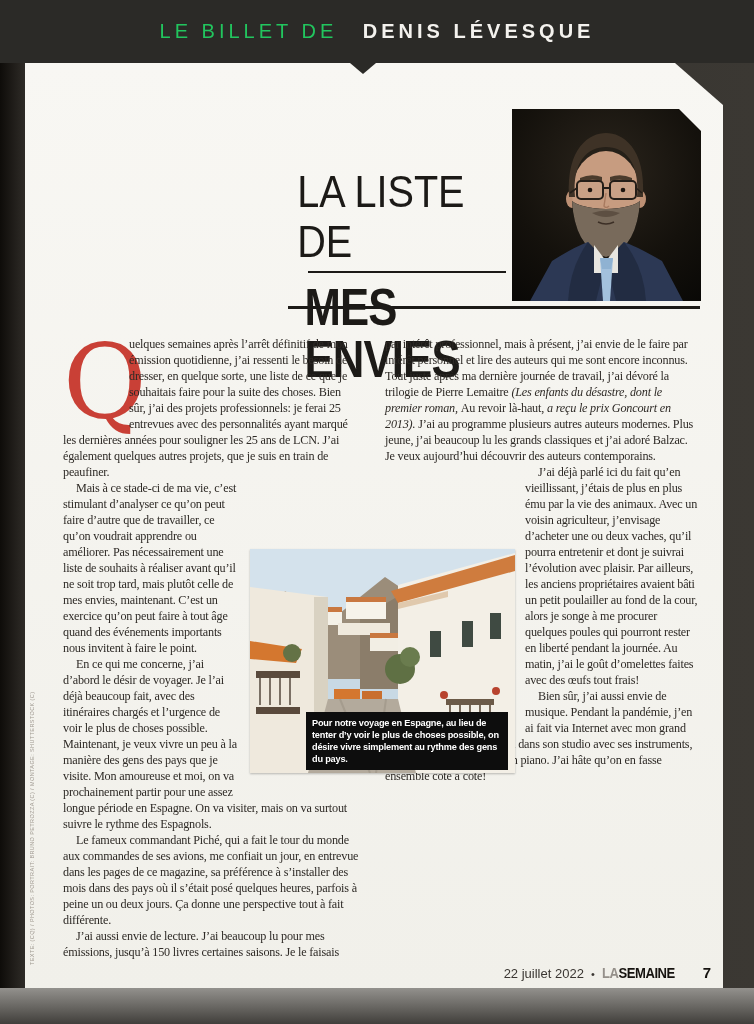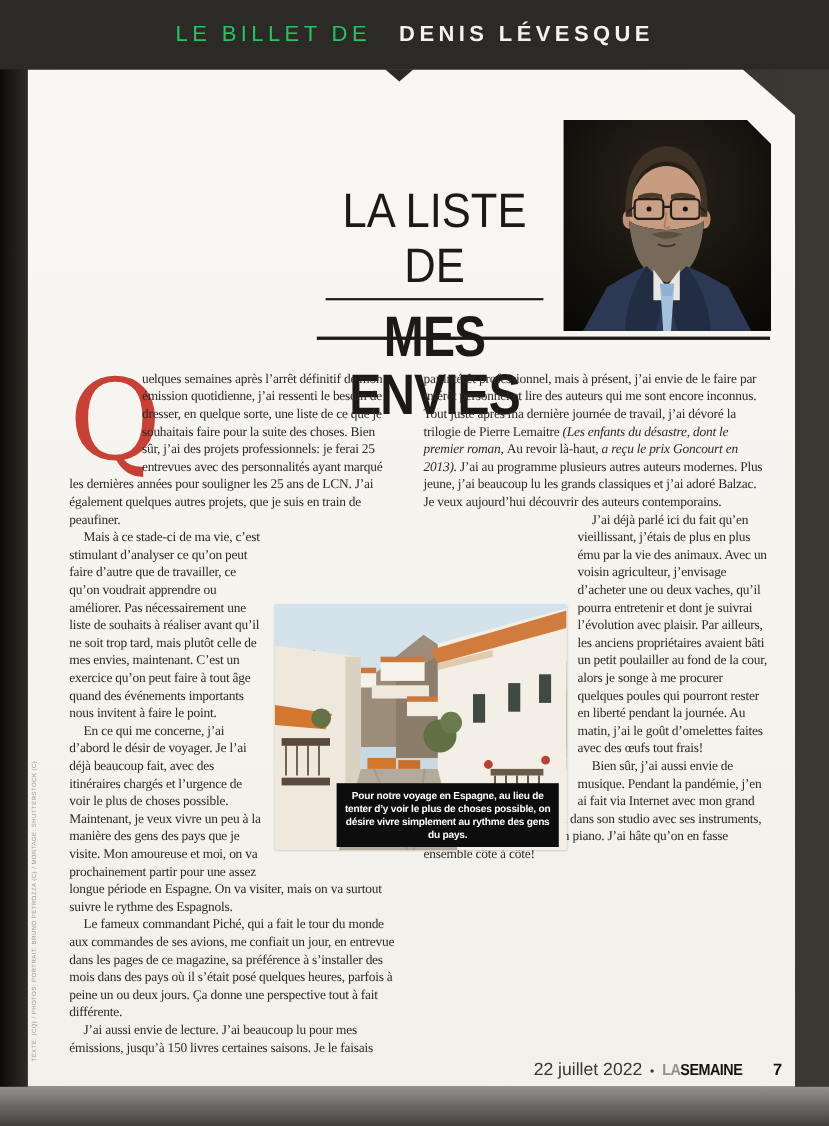--- a/index.html
+++ b/index.html
@@ -12,21 +12,21 @@
   .band{position:absolute;left:0;top:0;width:754px;height:63px;background:#2b2a27;z-index:4;
     text-align:center;line-height:63px;letter-spacing:4px;font-size:20px;}
   .kicker-light{font-weight:400;color:#22c55e;}
   .kicker-bold{font-weight:700;color:#f4f2ee;margin-left:16px;}
   .band-notch{position:absolute;left:350px;top:63px;width:0;height:0;z-index:5;
     border-left:13px solid transparent;border-right:13px solid transparent;border-top:11px solid #2b2a27;}
   .page{position:absolute;left:25px;top:63px;width:698px;height:925px;z-index:2;
     background:linear-gradient(180deg,#f8f7f3,#f1f0ea);
     clip-path:polygon(0 0,650px 0,698px 42px,698px 100%,0 100%);}
   
-  .title{position:absolute;left:248px;top:104px;width:244px;text-align:center;color:#1c1a17;}
+  .title{position:absolute;left:260px;top:104px;width:244px;text-align:left;color:#1c1a17;}
   .title-l1{font-size:44px;line-height:50px;font-weight:400;transform:scaleX(0.9);}
   .title-underline{width:198px;height:2px;background:#1c1a17;margin:4px auto 8px;}
   .title-l2{font-size:52px;line-height:52px;font-weight:700;transform:scaleX(0.84);letter-spacing:-1px;}
   .title-rule{position:absolute;left:263px;top:243px;width:412px;height:3px;background:#1c1a17;}
   
   .portrait{position:absolute;left:487px;top:46px;width:189px;height:192px;
     clip-path:polygon(0 0,167px 0,189px 22px,189px 100%,0 100%);}
   
   .cols{position:absolute;left:38px;top:273px;width:637px;display:flex;gap:26px;
     font-family:"Liberation Serif",serif;font-size:12.2px;line-height:16px;
@@ -37,26 +37,26 @@
   .ind{text-indent:13px;}
   .dropcap{float:left;font-family:"DejaVu Serif",serif;font-size:102px;line-height:84px;
     height:88px;width:60px;color:#c94036;margin:5px 6px 0 0;text-indent:0;font-weight:400;}
   .sp-right{float:right;width:118px;height:258px;margin-top:50px;}
   .sp-left{float:left;width:140px;height:234px;margin-top:32px;}
   
   .street{position:absolute;left:225px;top:486px;width:265px;height:224px;z-index:3;
     box-shadow:0 1px 2px rgba(0,0,0,0.25);}
   .caption{position:absolute;left:281px;top:649px;width:202px;z-index:4;box-sizing:border-box;
     background:#0d0d0d;color:#ffffff;font-weight:700;font-size:9.2px;line-height:12px;
-    letter-spacing:-0.2px;text-align:center;padding:5px 6px;}
+    letter-spacing:-0.2px;text-align:left;padding:5px 6px;}
   
   .credits{position:absolute;left:4px;top:902px;transform-origin:0 0;transform:rotate(-90deg);
     font-size:5.5px;color:#a09a92;letter-spacing:0.4px;white-space:nowrap;}
   .footer{position:absolute;right:12px;top:901px;display:flex;align-items:baseline;color:#3a3632;z-index:5;}
-  .f-date{font-size:16px;}
+  .f-date{font-size:13px;}
   .f-dot{margin:0 7px;font-size:11px;}
   .mag{font-weight:700;font-size:14.5px;letter-spacing:-0.5px;display:inline-block;
     transform:scaleX(0.9);transform-origin:left bottom;}
   .mag-la{color:#95908a;}
   .mag-sem{color:#16130f;}
   .f-page{font-weight:700;font-size:15px;margin-left:20px;color:#16130f;}
 </style>
 </head>
 <body>
 

